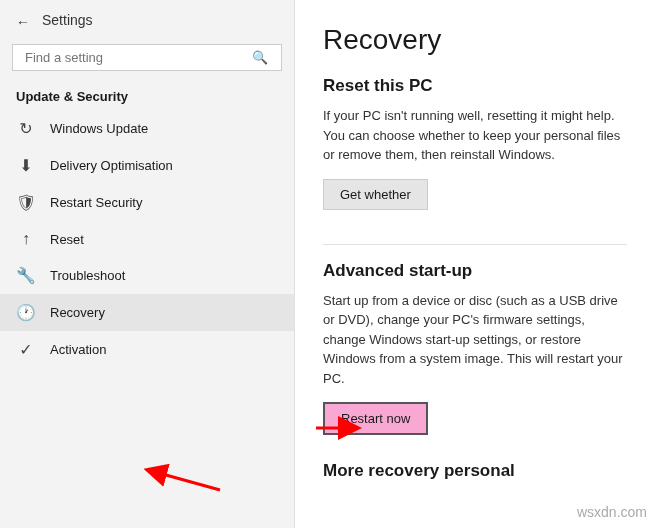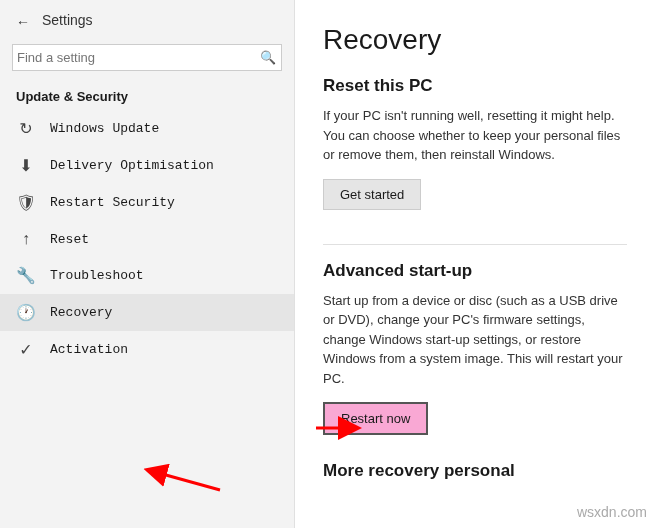--- a/index.html
+++ b/index.html
@@ -40,21 +40,21 @@
       font-size: 14px;
       color: #333;
     }
 
     .search-box {
       margin: 4px 12px 8px 12px;
       display: flex;
       align-items: flex-end;
       background: #fff;
       border: 1px solid #ccc;
-      padding: 5px 4px;
+      padding: 5px 12px;
       gap: 6px;
     }
 
     .search-box input {
       border: none;
       outline: none;
       font-size: 13px;
       flex: 1;
       background: transparent;
       color: #555;
@@ -89,21 +89,20 @@
 
     .nav-icon {
       font-size: 16px;
       width: 20px;
       text-align: center;
       color: #444;
     }
 
     .nav-label {
       font-size: 13px;
-      font-family: Liberation Mono, monospace;
     }
 
     
     .main-content {
       flex: 1;
       background: #ffffff;
       padding: 24px 28px;
       overflow-y: auto;
     }
 
@@ -212,21 +211,21 @@
       <span class="nav-label">Activation</span>
     </div>
   </div>
 
   <div class="main-content">
     <h1 class="page-title">Recovery</h1>
 
     
     <h2 class="section-title">Reset this PC</h2>
     <p class="section-desc">If your PC isn't running well, resetting it might help. You can choose whether to keep your personal files or remove them, then reinstall Windows.</p>
-    <button class="action-button">Get started</button>
+    <button class="action-button">Get whether</button>
 
     <div class="divider"></div>
 
     
     <h2 class="section-title">Advanced start-up</h2>
     <p class="section-desc">Start up from a device or disc (such as a USB drive or DVD), change your PC's firmware settings, change Windows start-up settings, or restore Windows from a system image. This will restart your PC.</p>
     <button class="action-button active-btn">Restart now</button>
 
     
     <h2 class="section-title">More recovery personal</h2>

